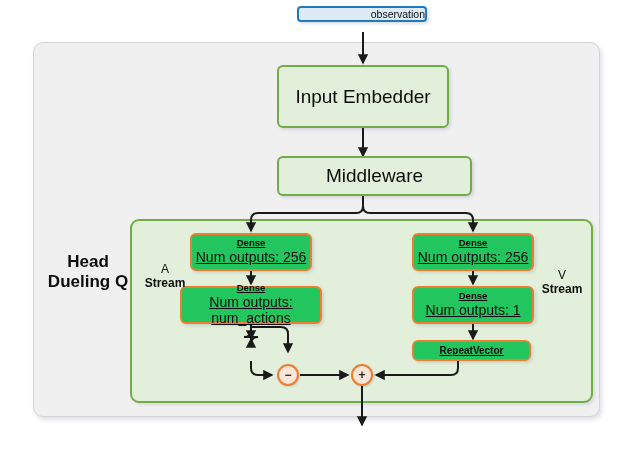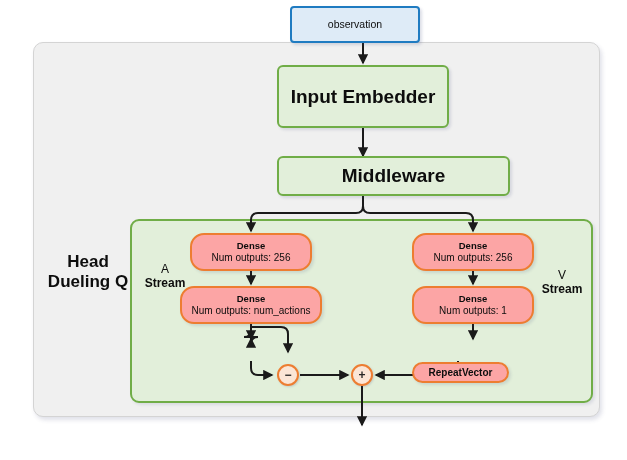--- a/index.html
+++ b/index.html
@@ -61,38 +61,39 @@
     font-size: 10.5px;
     color: #0d0d0d;
     box-shadow: 2px 2px 3px rgba(60,70,120,0.18);
   }
 
   .node-green {
     background: #E2EFDA;
     border: 2px solid #70AD47;
     border-radius: 6px;
     font-size: 19px;
-    font-weight: bold;
+    font-weight: normal;
     color: #0d0d0d;
     box-shadow: 2px 2px 3px rgba(60,70,120,0.15);
   }
 
   .node-orange {
-    background: #fca5a5;
+    background: #22c55e;
     border: 2px solid #ED7D31;
-    border-radius: 14px;
+    border-radius: 6px;
     color: #0d0d0d;
     box-shadow: 2px 2px 3px rgba(60,70,120,0.14);
+    text-decoration: underline;
   }
   .node-orange .n-title {
     font-size: 9.5px;
     font-weight: bold;
   }
   .node-orange .n-sub {
-    font-size: 10px;
+    font-size: 14px;
     font-weight: normal;
   }
   .node-orange.single .n-title {
     font-size: 10px;
     font-weight: bold;
   }
 
   
   .op-circle {
     position: absolute;
@@ -183,30 +184,30 @@
       <path d="M 458 361 L 458 368 Q 458 375 451 375 L 376 375"></path>
 
       <path d="M 362 386 L 362 425"></path>
     </g>
 
     <g fill="none" stroke="#1a1a1a" stroke-width="2">
       <path d="M 251 324 L 251 331"></path>
     </g>
   </svg>
 
-  <div class="node node-blue" style="left:290px; top:6px; width:130px; height:37px;">
+  <div class="node node-blue" style="left:297px; top:6px; width:130px; height:16px;align-items:flex-end;">
     <span class="n-title">observation</span>
   </div>
 
 
   <div class="node node-green" style="left:277px; top:65px; width:172px; height:63px;">
     <span class="n-title">Input Embedder</span>
   </div>
 
-  <div class="node node-green" style="left:277px; top:156px; width:233px; height:40px;">
+  <div class="node node-green" style="left:277px; top:156px; width:195px; height:40px;">
     <span class="n-title">Middleware</span>
   </div>
 
   <div class="node node-orange" style="left:190px; top:233px; width:122px; height:38px;">
     <span class="n-title">Dense</span>
     <span class="n-sub">Num outputs: 256</span>
   </div>
 
   <div class="node node-orange" style="left:180px; top:286px; width:142px; height:38px;">
     <span class="n-title">Dense</span>
@@ -217,21 +218,21 @@
   <div class="node node-orange" style="left:412px; top:233px; width:122px; height:38px;">
     <span class="n-title">Dense</span>
     <span class="n-sub">Num outputs: 256</span>
   </div>
 
   <div class="node node-orange" style="left:412px; top:286px; width:122px; height:38px;">
     <span class="n-title">Dense</span>
     <span class="n-sub">Num outputs: 1</span>
   </div>
 
-  <div class="node node-orange single" style="left:412px; top:340px; width:97px; height:21px;margin-top:22px;">
+  <div class="node node-orange single" style="left:412px; top:340px; width:119px; height:21px;">
     <span class="n-title">RepeatVector</span>
   </div>
 
   <div class="op-circle" style="left:277px; top:364px;">
     <span>−</span>
   </div>
 
   <div class="op-circle" style="left:351px; top:364px;">
     <span>+</span>
   </div>

